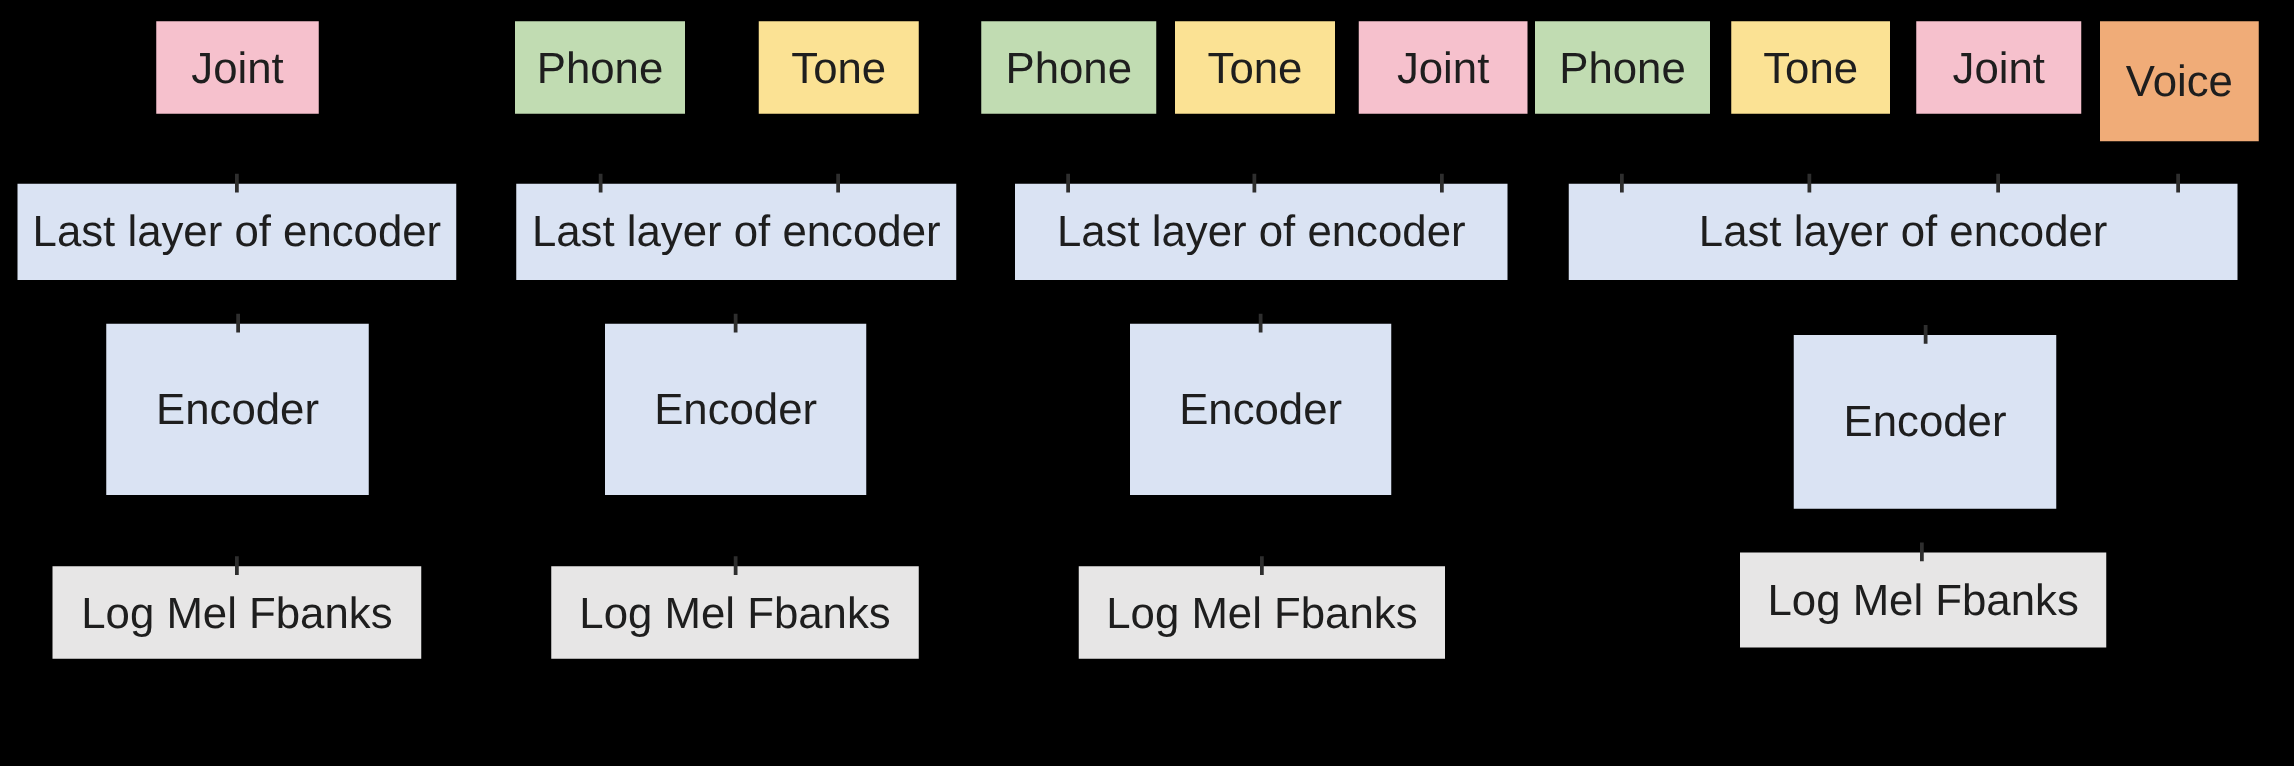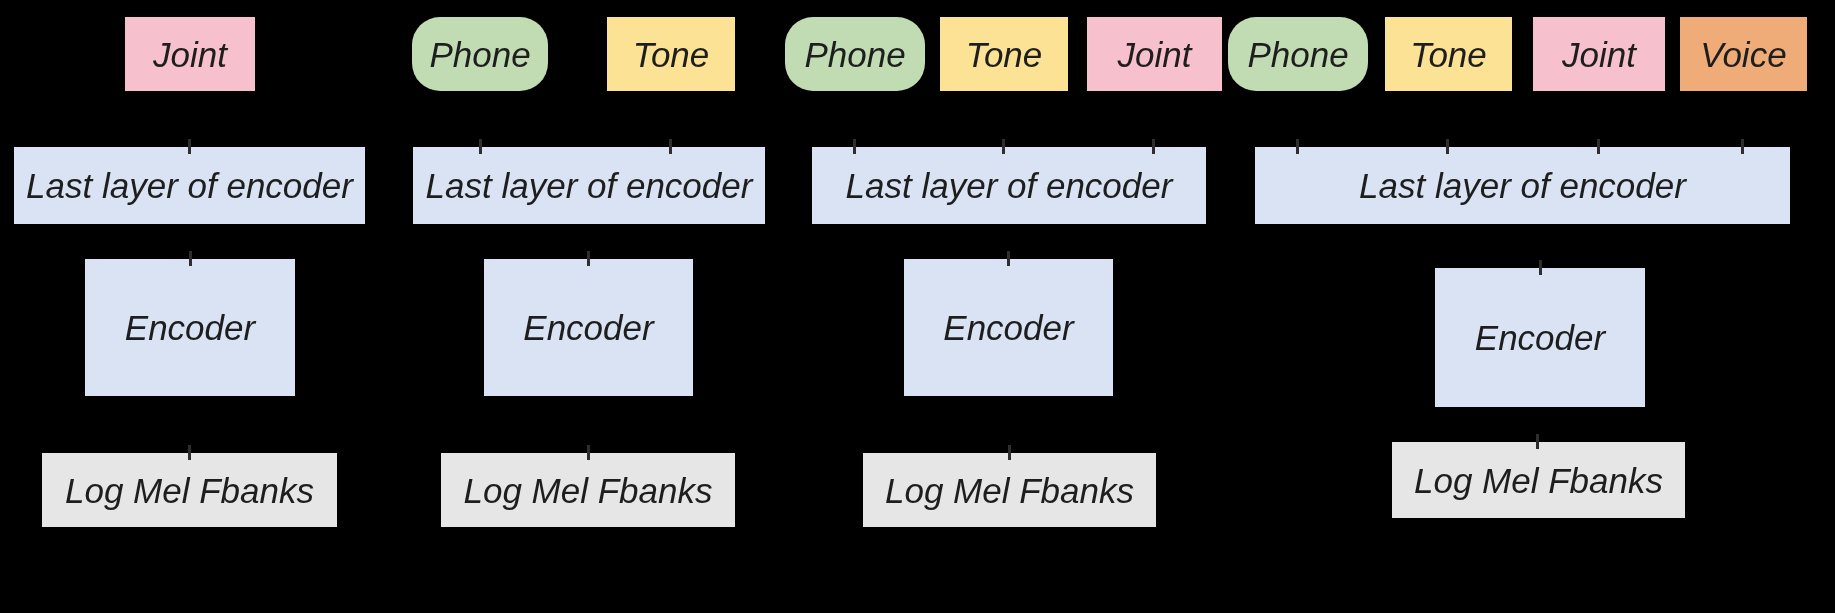--- a/index.html
+++ b/index.html
@@ -13,25 +13,24 @@
   }
   .box {
     position: absolute;
     display: flex;
     align-items: center;
     justify-content: center;
     color: var(--text, #1E1E1E);
     font-size: 35px;
     line-height: 1;
     white-space: nowrap;
-    font-style: italic;
   }
   .label-box   { }
   .c-joint  { background: var(--joint,  #F6C1CD); }
-  .c-phone  { background: var(--phone,  #C1DCB2); border-radius: 28px; }
+  .c-phone  { background: var(--phone,  #C1DCB2); }
   .c-tone   { background: var(--tone,   #FBE294); }
   .c-voice  { background: var(--voice,  #F0AC78); }
   .lastlayer, .encoder { background: var(--encoder-fill, #DAE3F3); }
   .fbanks   { background: var(--fbanks-fill, #E7E6E6); align-items: center; }
   .tick {
     position: absolute;
     top: -8px;
     width: 3px;
     height: 15px;
     background: var(--tick, #2E2E2E);
@@ -95,21 +94,21 @@
   </div>
 
   <div class="box fbanks" style="left:863px; top:453px; width:293px; height:74px;">
     <div class="tick" style="left:145px;"></div>
     <span>Log Mel Fbanks</span>
   </div>
 
   <div class="box label-box c-phone" style="left:1228px; top:17px; width:140px; height:74px;">Phone</div>
   <div class="box label-box c-tone" style="left:1385px; top:17px; width:127px; height:74px;">Tone</div>
   <div class="box label-box c-joint" style="left:1533px; top:17px; width:132px; height:74px;">Joint</div>
-  <div class="box label-box c-voice" style="left:1680px; top:17px; width:127px; height:74px;">Voice</div>
+  <div class="box label-box c-voice" style="left:1680px; top:17px; width:127px; height:96px;">Voice</div>
 
   <div class="box lastlayer" style="left:1255px; top:147px; width:535px; height:77px;">
     <div class="tick" style="left:41px;"></div>
     <div class="tick" style="left:191px;"></div>
     <div class="tick" style="left:342px;"></div>
     <div class="tick" style="left:486px;"></div>
     <span>Last layer of encoder</span>
   </div>
 
   <div class="box encoder" style="left:1435px; top:268px; width:210px; height:139px;">

